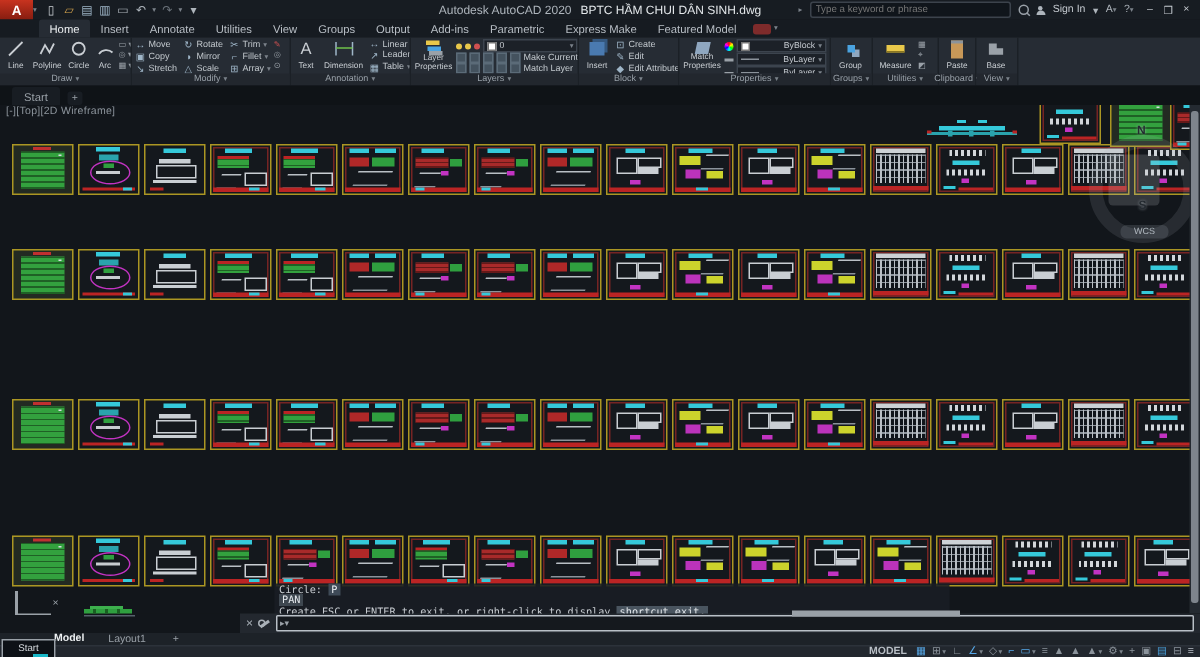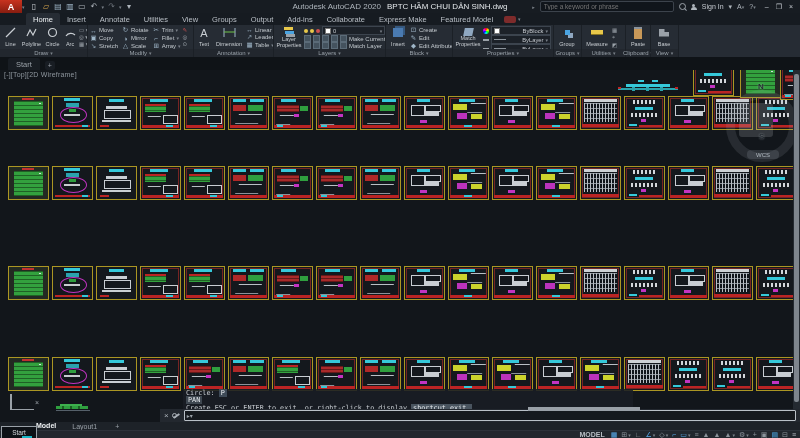--- a/index.html
+++ b/index.html
@@ -149,21 +149,21 @@
 
 <div id="tabs-row" class="abs">
     <span class="rtab active">Home</span>
     <span class="rtab">Insert</span>
     <span class="rtab">Annotate</span>
     <span class="rtab">Utilities</span>
     <span class="rtab">View</span>
     <span class="rtab">Groups</span>
     <span class="rtab">Output</span>
     <span class="rtab">Add-ins</span>
-    <span class="rtab">Collaborate</span>
+    <span class="rtab">Parametric</span>
     <span class="rtab">Express Make</span>
     <span class="rtab">Featured Model</span>
     <div id="tab-extra"></div>
     <span class="caret" style="margin-bottom: 3px;">▾</span>
   </div>
 
 <div id="ribbon" class="abs">
     <div class="panel" style="width: 88px;">
       <div class="panel-body">
         <div class="bigbtn" style="width: 17px;">

